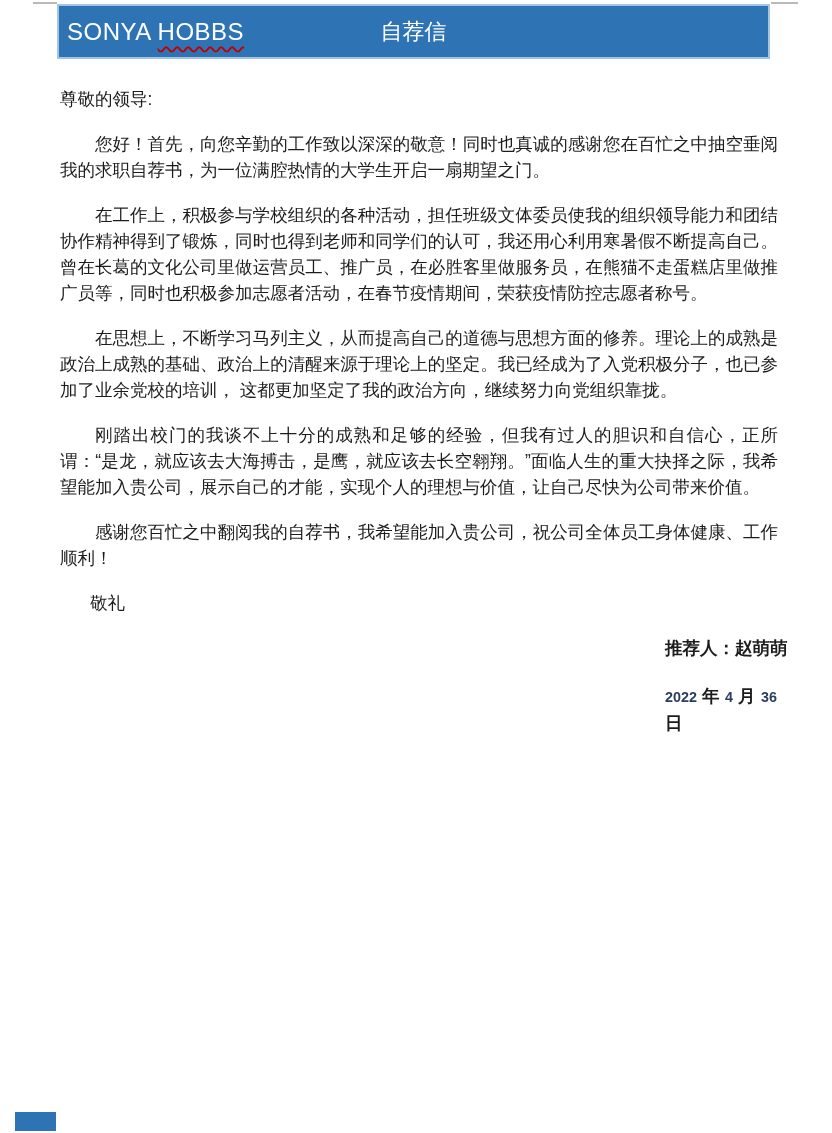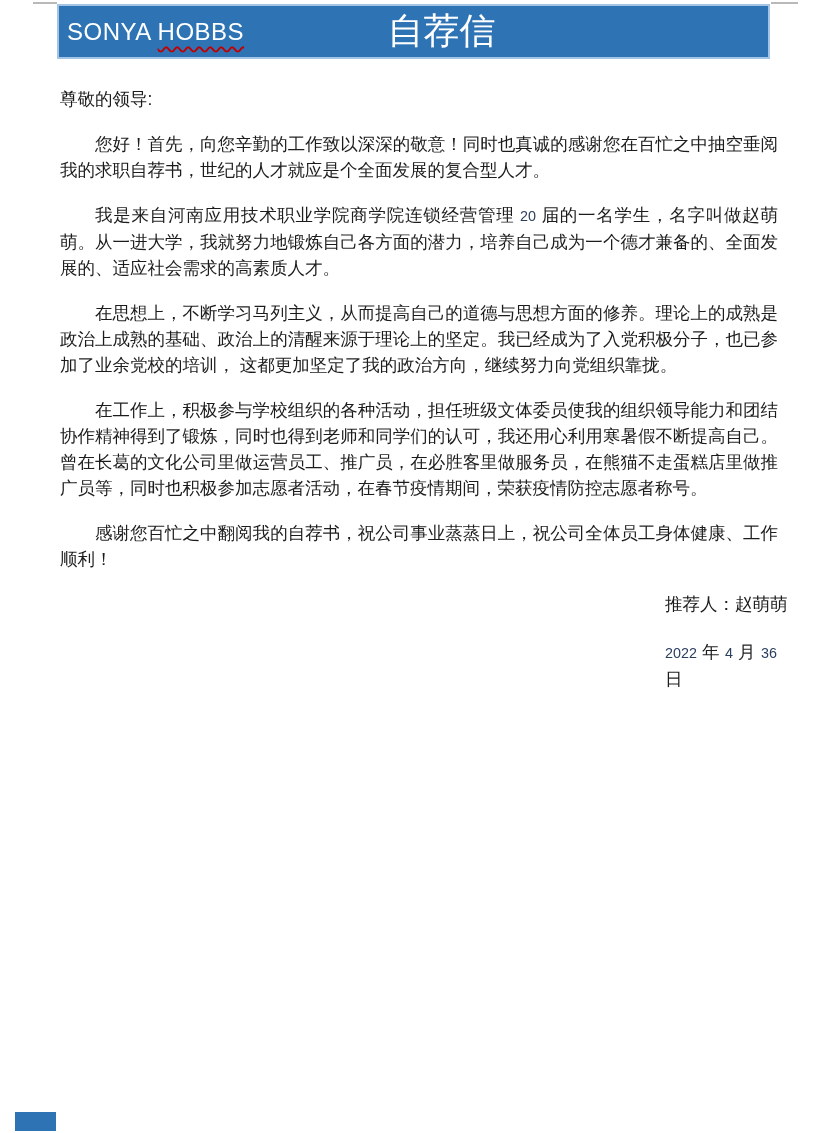--- a/index.html
+++ b/index.html
@@ -29,36 +29,35 @@
   }
   .author .squiggle{
     text-decoration-line:underline;
     text-decoration-style:wavy;
     text-decoration-color:var(--squiggle,#C00000);
     text-decoration-thickness:2px;
     text-underline-offset:6px;
   }
   .doc-title{
     position:absolute;left:50%;transform:translateX(-50%);
-    margin-left:28px;
-    color:#fff;font-size:36px;white-space:nowrap;
+    color:#fff;font-size:22px;white-space:nowrap;
   }
 
   
   .letter{
     position:absolute;left:60px;top:86px;width:718px;
     font-size:17.5px;line-height:26px;
     text-align:justify;
   }
   .letter p{margin:0 0 19px 0;}
   .salutation{text-indent:0;}
   .par{text-indent:35px;}
   .cizhi{padding-left:59px;text-indent:0;}
   .jingli{padding-left:30px;text-indent:0;}
-  .sig-block{margin-top:18px;padding-left:605px;text-align:left;}
+  .sig-block{margin-top:18px;padding-left:605px;text-align:left;font-weight:bold;}
   .sig-name{white-space:nowrap;margin:0 0 0 0;}
   .date-block{margin-top:22px;width:112px;}
   .date-l1{text-align:justify;text-align-last:justify;}
   .date-l2{text-align:left;}
   .num{font-size:0.82em;color:var(--number,#2a3f5f);}
 
   
   .next-page-fragment{
     position:absolute;left:15px;top:1112px;width:41px;height:19px;
     background:var(--banner,#2E74B5);
@@ -72,25 +71,26 @@
   <div class="edge-line left"></div>
   <div class="edge-line right"></div>
 
   <div class="banner">
     <div class="author"><span>SONYA </span><span class="squiggle">HOBBS</span></div>
     <div class="doc-title">自荐信</div>
   </div>
 
   <div class="letter">
     <p class="salutation">尊敬的领导:</p>
-    <p class="par rich">您好！首先，向您辛勤的工作致以深深的敬意！同时也真诚的感谢您在百忙之中抽空垂阅我的求职自荐书，世纪的人才就应是个全面发展的复合型人才。</p>
-    <p class="par rich">我是来自河南应用技术职业学院商学院连锁经营管理 <span class="num">20</span> 届的一名学生，名字叫做赵萌萌。从一进大学，我就努力地锻炼自己各方面的潜力，培养自己成为一个德才兼备的、全面发展的、适应社会需求的高素质人才。</p>
+    <p class="par rich">您好！首先，向您辛勤的工作致以深深的敬意！同时也真诚的感谢您在百忙之中抽空垂阅我的求职自荐书，为一位满腔热情的大学生开启一扇期望之门。</p>
+    <p class="par rich">在工作上，积极参与学校组织的各种活动，担任班级文体委员使我的组织领导能力和团结协作精神得到了锻炼，同时也得到老师和同学们的认可，我还用心利用寒暑假不断提高自己。曾在长葛的文化公司里做运营员工、推广员，在必胜客里做服务员，在熊猫不走蛋糕店里做推广员等，同时也积极参加志愿者活动，在春节疫情期间，荣获疫情防控志愿者称号。</p>
     <p class="par rich">在思想上，不断学习马列主义，从而提高自己的道德与思想方面的修养。理论上的成熟是政治上成熟的基础、政治上的清醒来源于理论上的坚定。我已经成为了入党积极分子，也已参加了业余党校的培训， 这都更加坚定了我的政治方向，继续努力向党组织靠拢。</p>
-    <p class="par rich">在工作上，积极参与学校组织的各种活动，担任班级文体委员使我的组织领导能力和团结协作精神得到了锻炼，同时也得到老师和同学们的认可，我还用心利用寒暑假不断提高自己。曾在长葛的文化公司里做运营员工、推广员，在必胜客里做服务员，在熊猫不走蛋糕店里做推广员等，同时也积极参加志愿者活动，在春节疫情期间，荣获疫情防控志愿者称号。</p>
-    <p class="par rich">感谢您百忙之中翻阅我的自荐书，祝公司事业蒸蒸日上，祝公司全体员工身体健康、工作顺利！</p>
+    <p class="par rich">刚踏出校门的我谈不上十分的成熟和足够的经验，但我有过人的胆识和自信心，正所谓：“是龙，就应该去大海搏击，是鹰，就应该去长空翱翔。”面临人生的重大抉择之际，我希望能加入贵公司，展示自己的才能，实现个人的理想与价值，让自己尽快为公司带来价值。</p>
+    <p class="par rich">感谢您百忙之中翻阅我的自荐书，我希望能加入贵公司，祝公司全体员工身体健康、工作顺利！</p>
+    <p class="jingli">敬礼</p>
     <div class="sig-block">
       <div class="sig-name">推荐人：赵萌萌</div>
       <div class="date-block rich-container">
         <div class="date-l1 rich"><span class="num">2022</span> 年 <span class="num">4</span> 月 <span class="num">36</span></div>
         <div class="date-l2">日</div>
       </div>
     </div>
   </div>
 
   <div class="next-page-fragment"></div>

